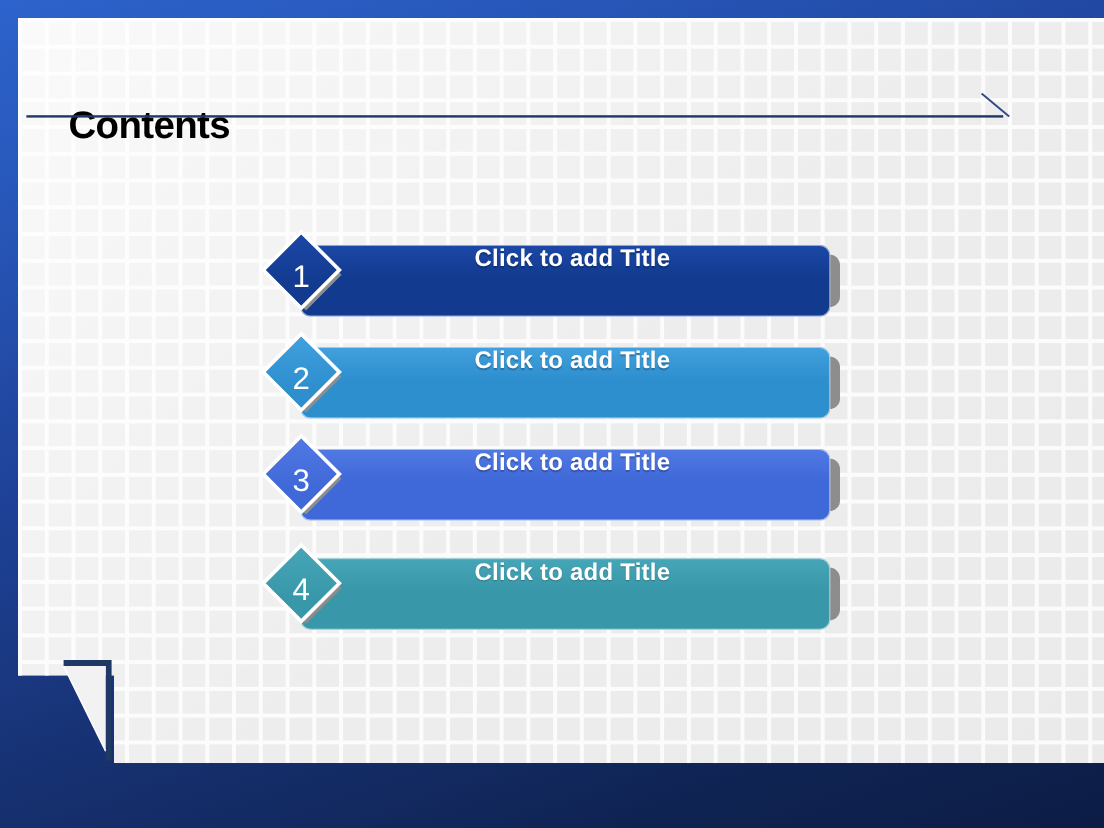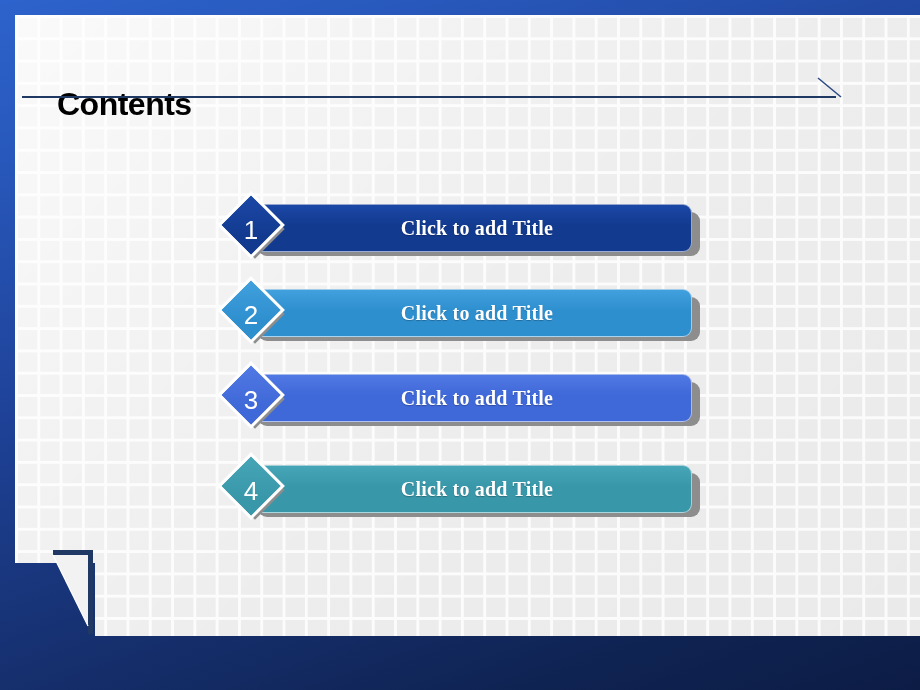--- a/index.html
+++ b/index.html
@@ -132,28 +132,26 @@
     width: 442px;
     height: 44px;
     background: #8d8d8d;
     border-radius: 9px;
   }
   .bar {
     position: absolute;
     left: 28px;
     top: 8px;
     width: 442px;
-    height: 48px;
+    height: 60px;
     border-radius: 9px;
     border: 1px solid rgba(255,255,255,0.55);
     box-sizing: border-box;
     display: flex;
-    align-items: center;
     justify-content: center;
-    font-family: Liberation Serif, serif;
   }
   .bar-label {
     color: #ffffff;
     font-size: 20px;
     font-weight: bold;
     letter-spacing: 0.2px;
     text-shadow: 0 1px 1px rgba(0,0,0,0.25);
     white-space: nowrap;
     margin-left: 12px;
   }

